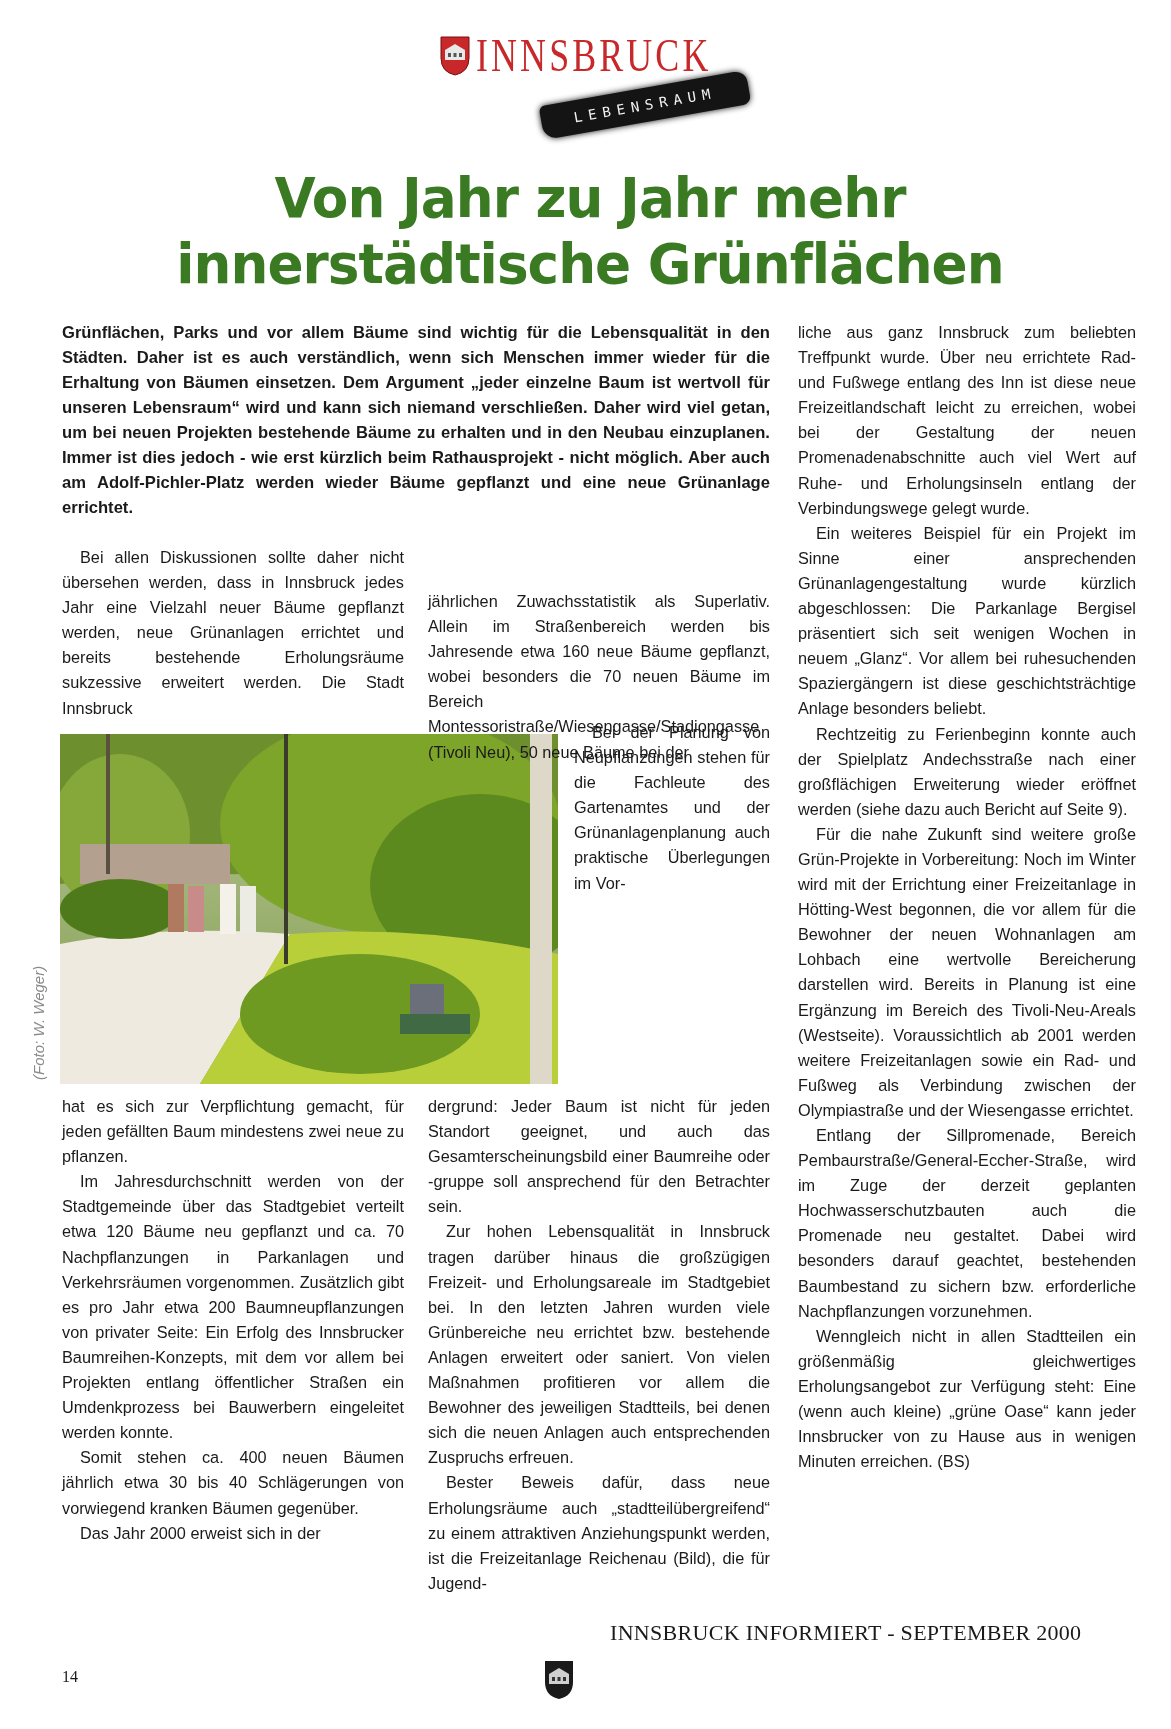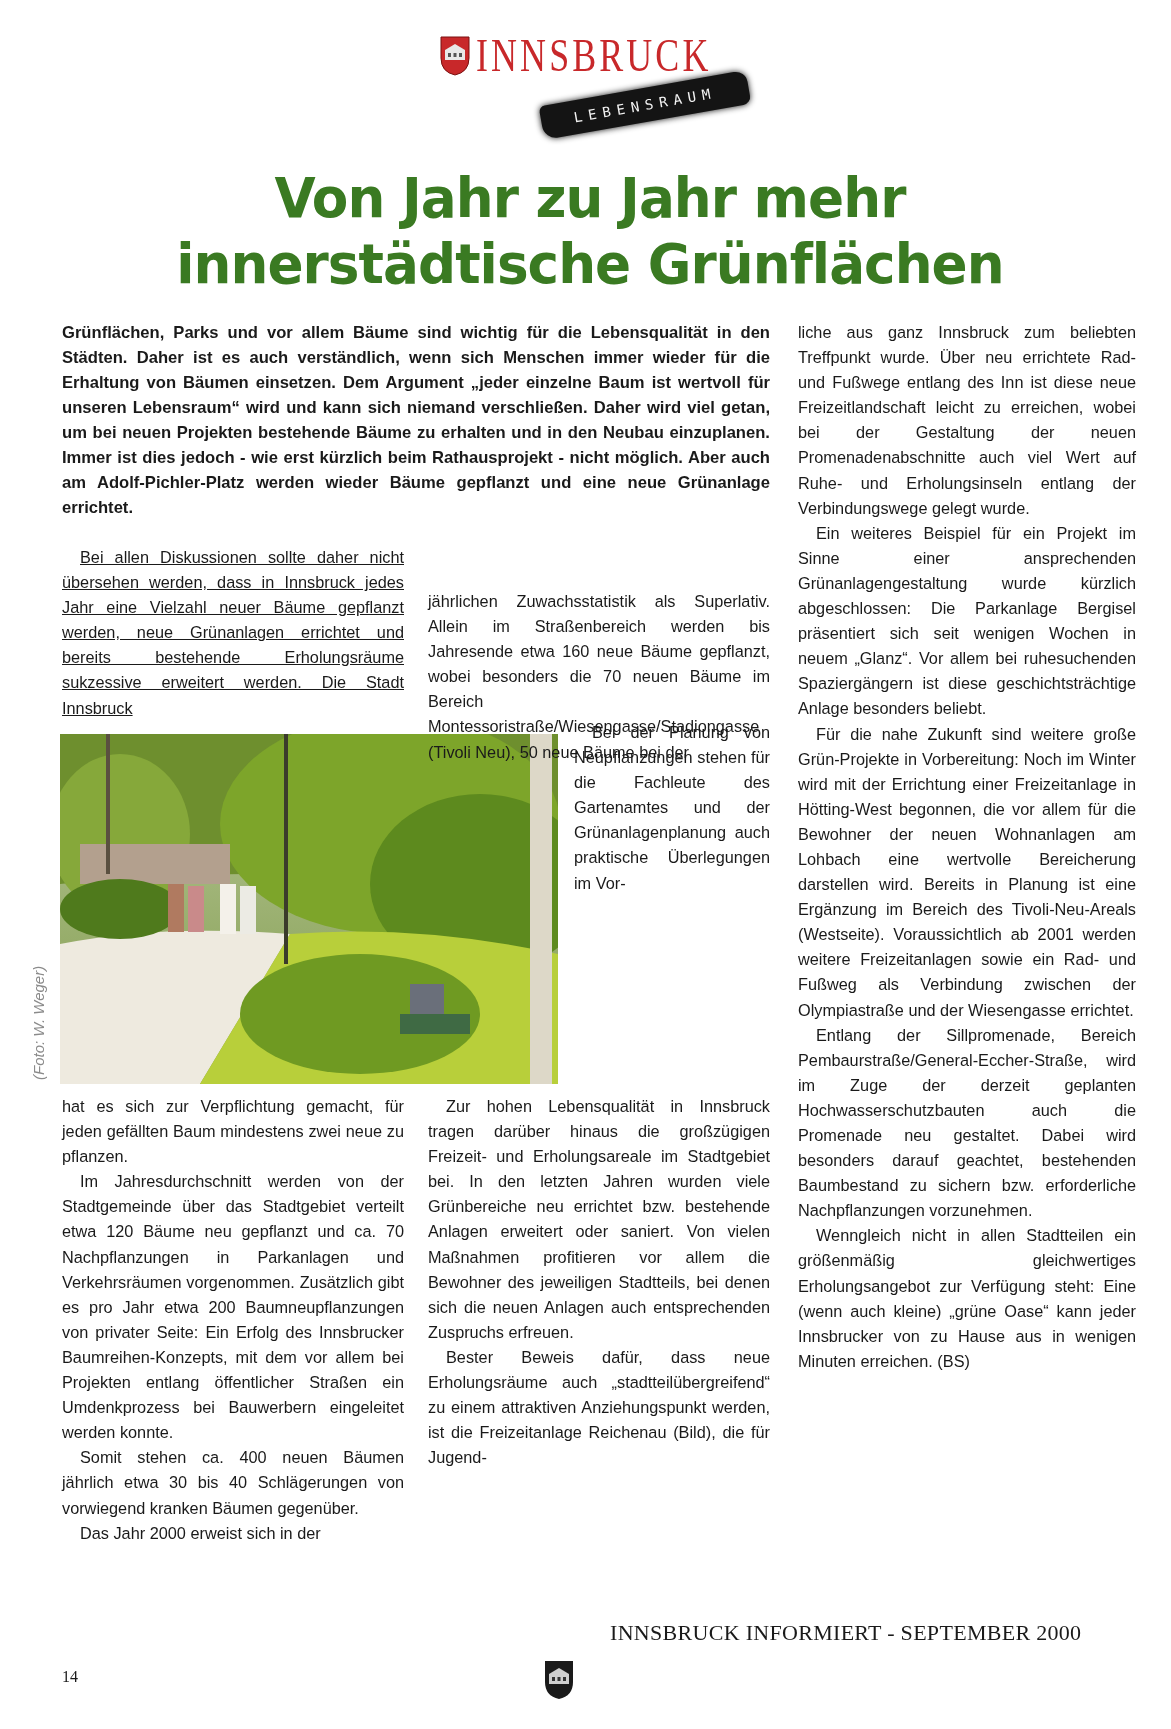--- a/index.html
+++ b/index.html
@@ -7,21 +7,21 @@
   .masthead { position:absolute; left:440px; top:28px; width:320px; height:100px; }
   .crest { position:absolute; left:0; top:8px; width:30px; height:40px; }
   .brand { position:absolute; left:36px; top:0; font-family:"Liberation Serif", serif; font-size:46px; letter-spacing:4px; color:#c8282a; transform:scaleX(0.78); transform-origin:left top; line-height:56px; }
   .tape { position:absolute; left:100px; top:60px; width:210px; height:34px; background:#141414; transform:rotate(-10deg); border-radius:6px 12px 8px 14px; box-shadow:0 0 6px #141414; }
   .tape-text { position:absolute; left:0; top:0; width:100%; text-align:center; color:#f2f2f2; font-family:"DejaVu Sans Mono", monospace; font-size:14px; letter-spacing:6px; line-height:34px; }
   .headline { position:absolute; left:60px; top:165px; width:1060px; text-align:center; color:#3a7a22; font-family:"DejaVu Sans", sans-serif; font-weight:bold; font-size:56px; line-height:66px; letter-spacing:-1px; transform:scaleX(0.95); }
   .lead { position:absolute; left:62px; top:320px; width:708px; font-size:16.6px; font-weight:bold; line-height:25px; text-align:justify; }
   .col { position:absolute; font-size:16.3px; line-height:25.1px; text-align:justify; }
   .col p { margin:0; text-indent:18px; }
   .col p.noind { text-indent:0; }
-  .c1a { left:62px; top:545px; width:342px;text-decoration:underline; }
+  .c1a { left:62px; top:545px; width:342px; }
   .c1b { left:62px; top:1094px; width:342px; }
   .c2a { left:428px; top:545px; width:342px;margin-top:44px; }
   .c2b { left:574px; top:720px; width:196px; }
   .c2c { left:428px; top:1094px; width:342px; }
   .c3 { left:798px; top:320px; width:338px; }
   .photo { position:absolute; left:60px; top:734px; width:498px; height:350px; overflow:hidden; background:#8fae3a; }
   .credit { position:absolute; left:30px; top:1080px; transform:rotate(-90deg); transform-origin:left top; font-size:15px; font-style:italic; color:#8a8a8a; white-space:nowrap; }
   .footer-page { position:absolute; left:62px; top:1668px; font-family:"Liberation Serif", serif; font-size:16px; }
   .footer-crest { position:absolute; left:544px; top:1660px; width:30px; height:40px; }
   .footer-title { position:absolute; left:610px; top:1620px; font-family:"Liberation Serif", serif; font-size:22px; letter-spacing:0.3px;text-align:right; }
@@ -95,27 +95,29 @@
 
 <div class="col c2a">
   <p class="noind">jährlichen Zuwachsstatistik als Superlativ. Allein im Straßenbereich werden bis Jahresende etwa 160 neue Bäume gepflanzt, wobei besonders die 70 neuen Bäume im Bereich Montessoristraße/Wiesengasse/Stadiongasse (Tivoli Neu), 50 neue Bäume bei der</p>
 </div>
 
 <div class="col c2b">
   <p>Bei der Planung von Neupflanzungen stehen für die Fachleute des Gartenamtes und der Grünanlagenplanung auch praktische Überlegungen im Vor-</p>
 </div>
 
 <div class="col c2c">
+  <p class="noind">dergrund: Jeder Baum ist nicht für jeden Standort geeignet, und auch das Gesamterscheinungsbild einer Baumreihe oder -gruppe soll ansprechend für den Betrachter sein.</p>
   <p>Zur hohen Lebensqualität in Innsbruck tragen darüber hinaus die großzügigen Freizeit- und Erholungsareale im Stadtgebiet bei. In den letzten Jahren wurden viele Grünbereiche neu errichtet bzw. bestehende Anlagen erweitert oder saniert. Von vielen Maßnahmen profitieren vor allem die Bewohner des jeweiligen Stadtteils, bei denen sich die neuen Anlagen auch entsprechenden Zuspruchs erfreuen.</p>
   <p>Bester Beweis dafür, dass neue Erholungsräume auch „stadtteilübergreifend“ zu einem attraktiven Anziehungspunkt werden, ist die Freizeitanlage Reichenau (Bild), die für Jugend-</p>
 </div>
 
 <div class="col c3">
   <p class="noind">liche aus ganz Innsbruck zum beliebten Treffpunkt wurde. Über neu errichtete Rad- und Fußwege entlang des Inn ist diese neue Freizeitlandschaft leicht zu erreichen, wobei bei der Gestaltung der neuen Promenadenabschnitte auch viel Wert auf Ruhe- und Erholungsinseln entlang der Verbindungswege gelegt wurde.</p>
   <p>Ein weiteres Beispiel für ein Projekt im Sinne einer ansprechenden Grünanlagengestaltung wurde kürzlich abgeschlossen: Die Parkanlage Bergisel präsentiert sich seit wenigen Wochen in neuem „Glanz“. Vor allem bei ruhesuchenden Spaziergängern ist diese geschichtsträchtige Anlage besonders beliebt.</p>
+  <p>Rechtzeitig zu Ferienbeginn konnte auch der Spielplatz Andechsstraße nach einer großflächigen Erweiterung wieder eröffnet werden (siehe dazu auch Bericht auf Seite 9).</p>
   <p>Für die nahe Zukunft sind weitere große Grün-Projekte in Vorbereitung: Noch im Winter wird mit der Errichtung einer Freizeitanlage in Hötting-West begonnen, die vor allem für die Bewohner der neuen Wohnanlagen am Lohbach eine wertvolle Bereicherung darstellen wird. Bereits in Planung ist eine Ergänzung im Bereich des Tivoli-Neu-Areals (Westseite). Voraussichtlich ab 2001 werden weitere Freizeitanlagen sowie ein Rad- und Fußweg als Verbindung zwischen der Olympiastraße und der Wiesengasse errichtet.</p>
   <p>Entlang der Sillpromenade, Bereich Pembaurstraße/General-Eccher-Straße, wird im Zuge der derzeit geplanten Hochwasserschutzbauten auch die Promenade neu gestaltet. Dabei wird besonders darauf geachtet, bestehenden Baumbestand zu sichern bzw. erforderliche Nachpflanzungen vorzunehmen.</p>
   <p>Wenngleich nicht in allen Stadtteilen ein größenmäßig gleichwertiges Erholungsangebot zur Verfügung steht: Eine (wenn auch kleine) „grüne Oase“ kann jeder Innsbrucker von zu Hause aus in wenigen Minuten erreichen. (BS)</p>
 </div>
 
 <div class="footer-page">14</div>
 <svg class="footer-crest" viewBox="0 0 30 40">
   <path d="M1 1 H29 V22 Q29 36 15 39 Q1 36 1 22 Z" fill="#1a1a1a"></path>
   <rect x="5" y="14" width="20" height="10" fill="#cfcfcf"></rect>
   <path d="M5 14 L15 8 L25 14" fill="#cfcfcf"></path>

